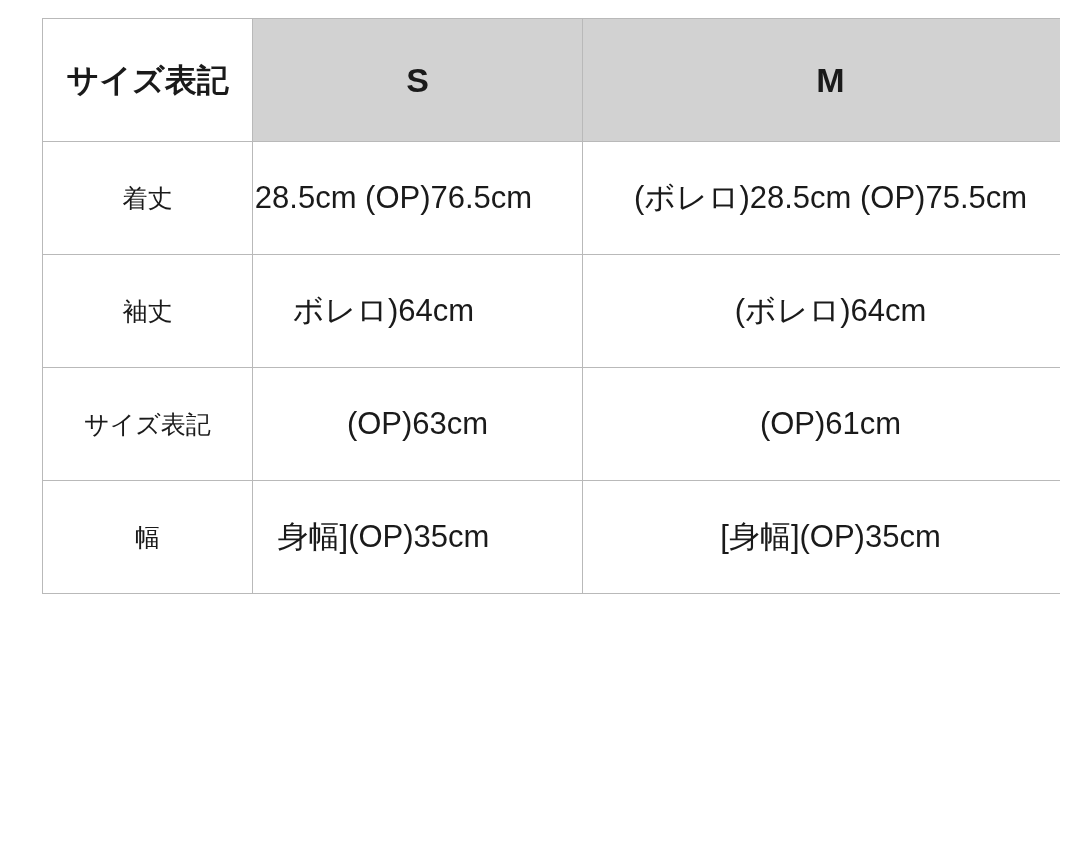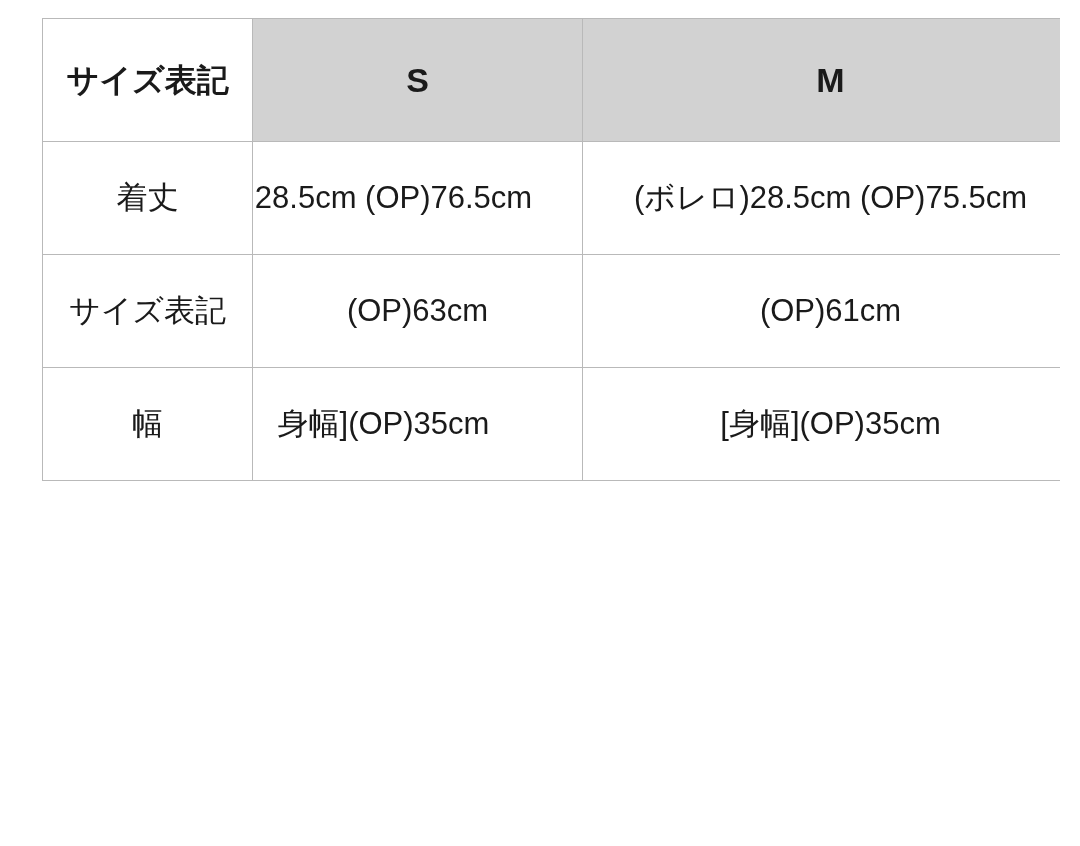--- a/index.html
+++ b/index.html
@@ -56,21 +56,21 @@
     background: #d2d2d2;
     font-weight: bold;
     font-size: 34px;
   }
   table.size-table thead th.corner {
     background: #ffffff;
     font-weight: bold;
     font-size: 32px;
   }
   table.size-table tbody th.rowhead {
-    font-size: 31px;
+    font-size: 25px;
     background: #ffffff;
   }
   
   td.val {
     position: relative;
     overflow: hidden;
   }
   td.val .v {
     display: block;
     width: 100%;
@@ -105,20 +105,29 @@
         <tr>
           <th class="rowhead">着丈</th>
           <td class="val clipleft">
               <span class="v">28.5cm (OP)76.5cm</span>
             </td>
           <td class="val">
               <span class="v">(ボレロ)28.5cm (OP)75.5cm</span>
             </td>
         </tr>
         <tr>
+          <th class="rowhead">袖丈</th>
+          <td class="val clipleft-lg">
+              <span class="v">ボレロ)64cm</span>
+            </td>
+          <td class="val">
+              <span class="v">(ボレロ)64cm</span>
+            </td>
+        </tr>
+        <tr>
           <th class="rowhead">サイズ表記</th>
           <td class="val">
               <span class="v">(OP)63cm</span>
             </td>
           <td class="val">
               <span class="v">(OP)61cm</span>
             </td>
         </tr>
         <tr>
           <th class="rowhead">幅</th>

